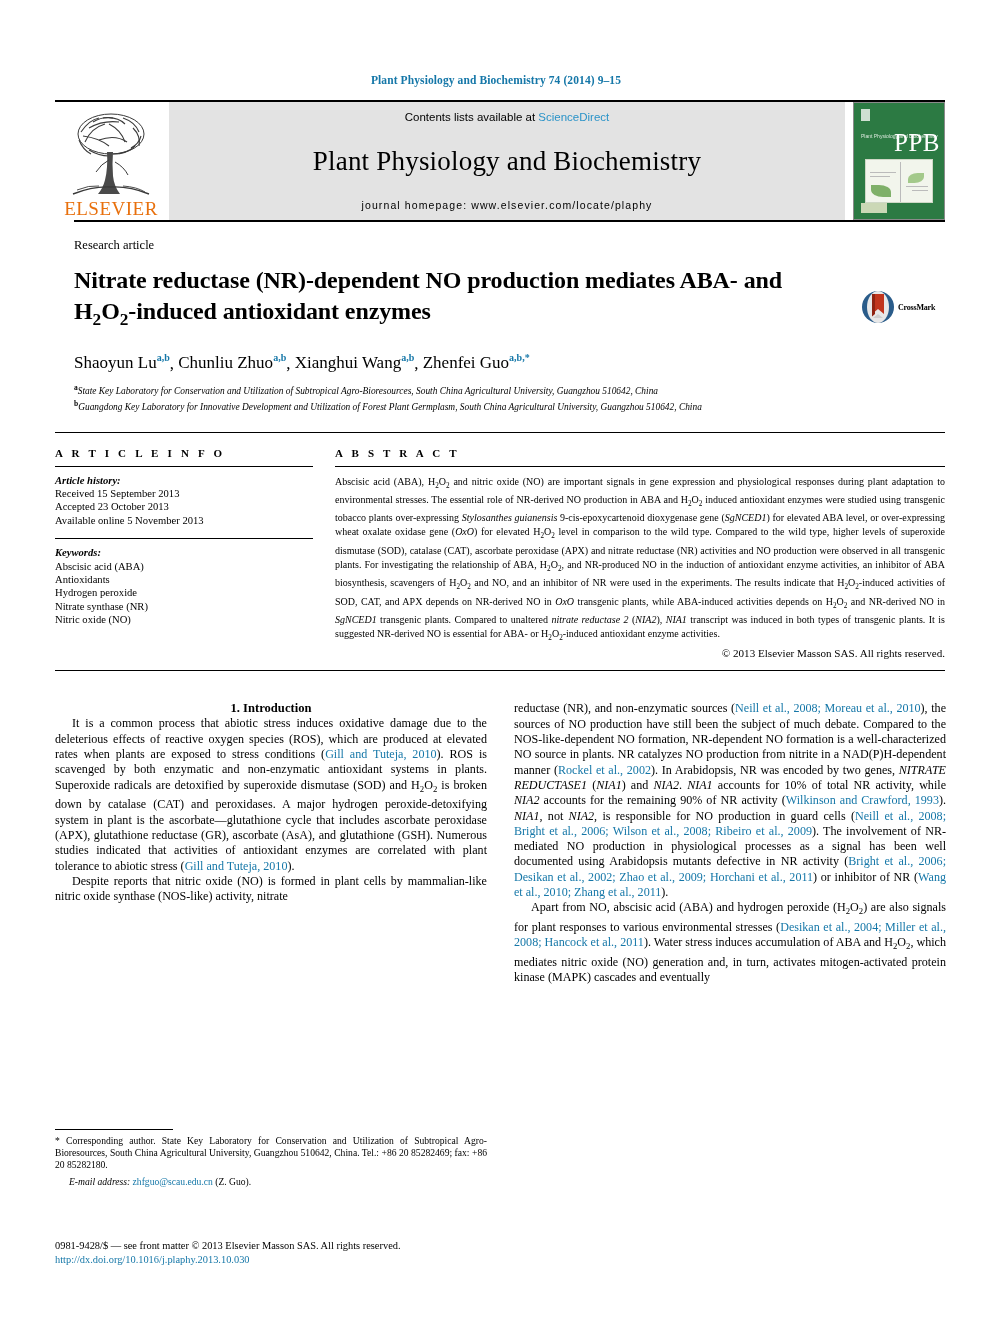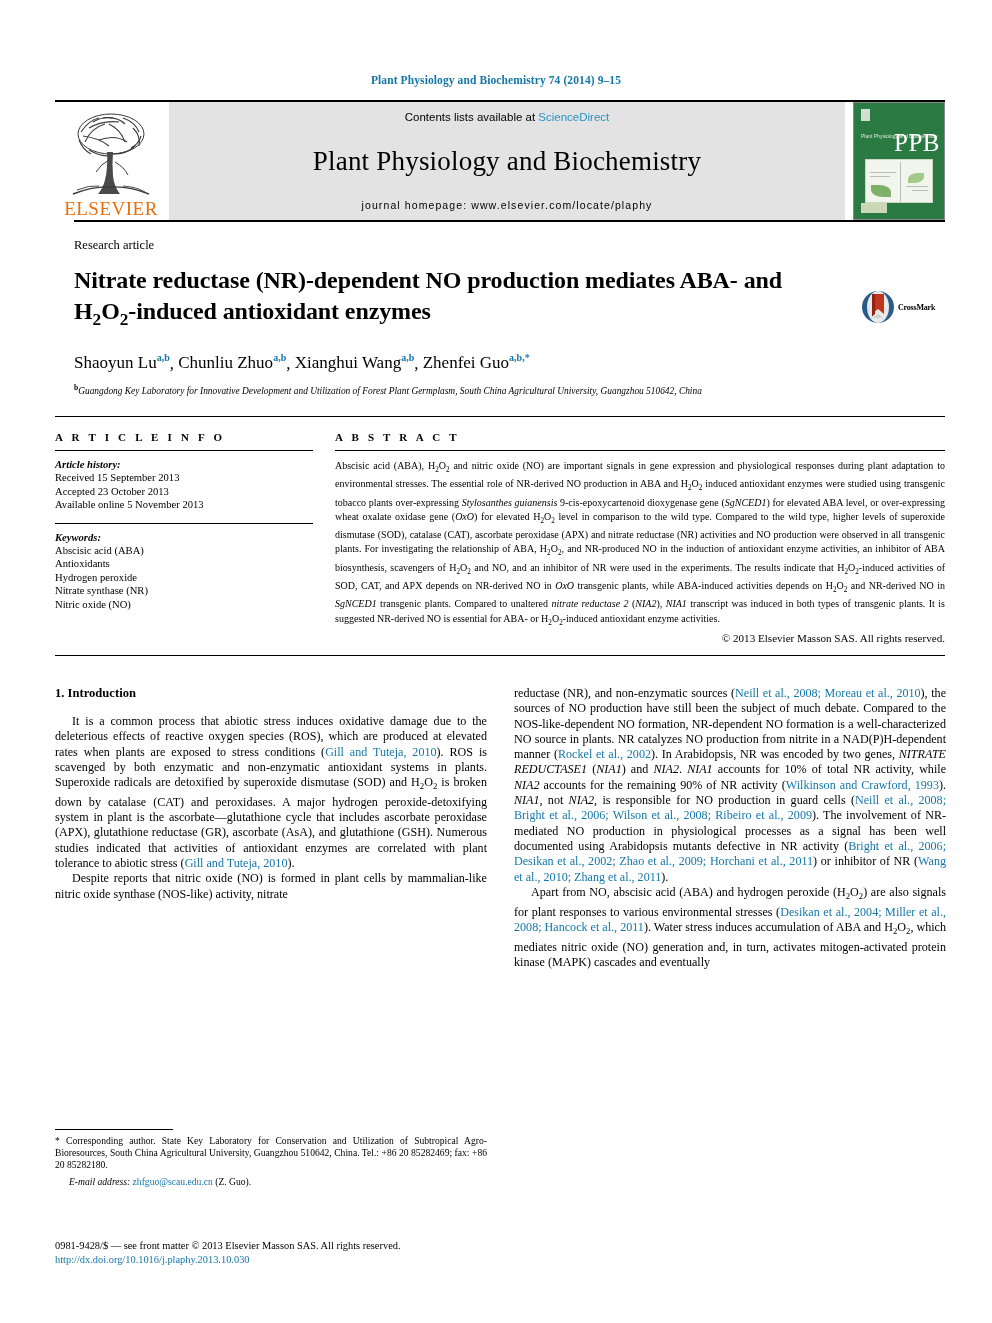--- a/index.html
+++ b/index.html
@@ -204,21 +204,22 @@
   .body2col {
     margin: 30px 47px 0 55px;
     display: flex;
     gap: 27px;
   }
   .bcol { width: 432px; flex: 0 0 432px; }
   .h2 {
     font-family: "Liberation Serif", serif;
     font-size: 12.6px;
     font-weight: bold;
-    margin-bottom: 13px;
+    margin-bottom: 0;
+    text-align: center;
   }
   .p {
     font-family: "Liberation Serif", serif;
     font-size: 12.1px;
     line-height: 15.3px;
     text-align: justify;
     text-indent: 17px;
     margin: 0 0 0 0;
   }
   .p + .p { margin-top: 0px; }
@@ -329,20 +330,21 @@
     <h1 class="title">
       <span>Nitrate reductase (NR)-dependent NO production mediates ABA- and</span><br>
       <span><span>H</span><sub>2</sub><span>O</span><sub>2</sub><span>-induced antioxidant enzymes</span></span>
     </h1>
 
     <div class="authors">
       <span><span>Shaoyun Lu</span><sup>a,b</sup></span><span>, </span><span><span>Chunliu Zhuo</span><sup>a,b</sup></span><span>, </span><span><span>Xianghui Wang</span><sup>a,b</sup></span><span>, </span><span><span>Zhenfei Guo</span><sup>a,b,*</sup></span>
     </div>
 
     <div class="affil">
+      <div><sup>a</sup><span>State Key Laboratory for Conservation and Utilization of Subtropical Agro-Bioresources, South China Agricultural University, Guangzhou 510642, China</span></div>
       <div><sup>b</sup><span>Guangdong Key Laboratory for Innovative Development and Utilization of Forest Plant Germplasm, South China Agricultural University, Guangzhou 510642, China</span></div>
     </div>
   </div>
 
   <div class="crossmark">
     <svg width="34" height="34" viewBox="0 0 34 34">
       <circle cx="17" cy="17" r="16" fill="#2a5c8a"></circle>
       <ellipse cx="17" cy="17" rx="11" ry="16" fill="#e8e8e8"></ellipse>
       <path d="M11 4 h12 v20 l-6 -5 l-6 5 z" fill="#c1351d"></path>
       <path d="M11 4 h3 v20 l-3 2.5 z" fill="#8f2312"></path>

